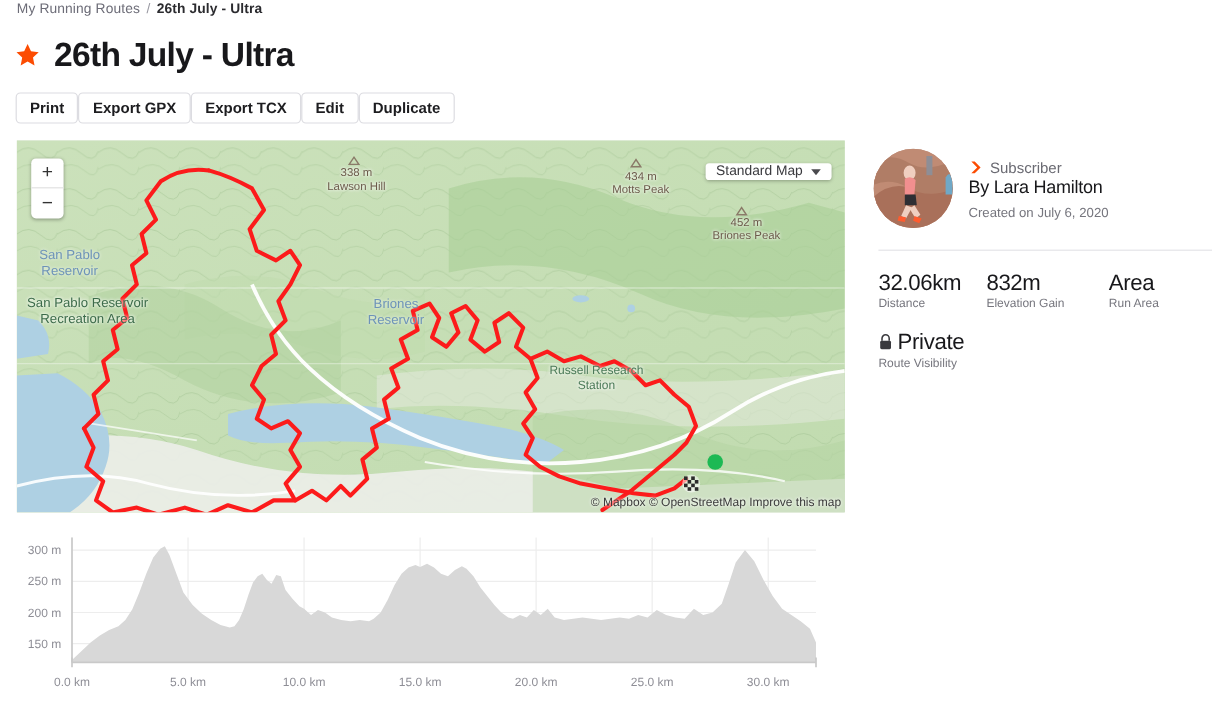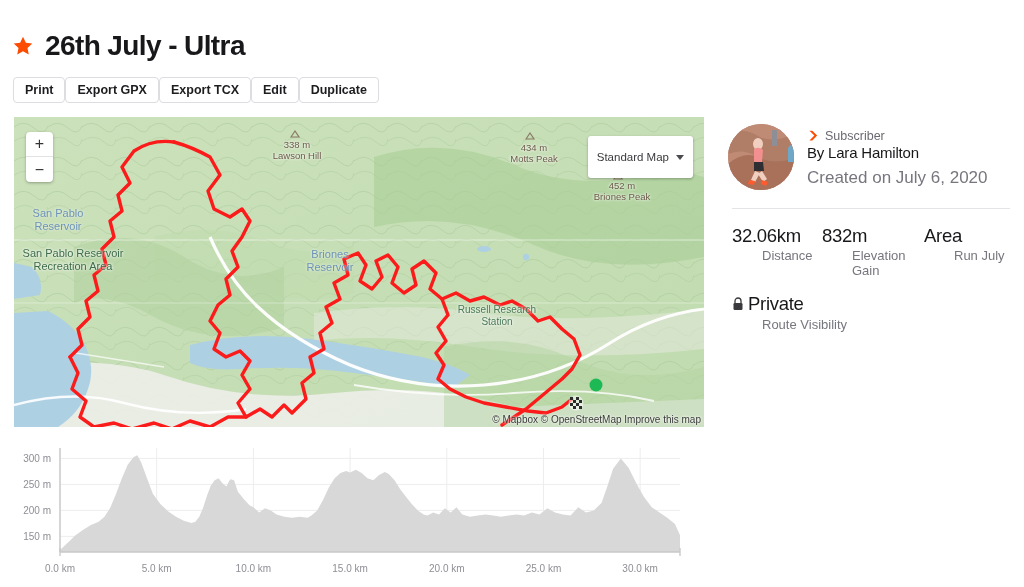--- a/index.html
+++ b/index.html
@@ -74,21 +74,21 @@
   }
   .zoom-btn {
     height: 25px; display: flex; align-items: center; justify-content: center;
     font-size: 16px; color: #333; cursor: pointer; user-select: none;
     font-family: "Liberation Sans", sans-serif;
   }
   .zoom-btn.top { border-bottom: 1px solid #e2e2e2; }
 
   .map-style-dd {
     position: absolute; right: 11px; top: 19px;
-    height: 42px; padding: 0 9px;
+    height: 14px; padding: 0 9px;
     background: #fff; border-radius: 3px;
     box-shadow: 0 1px 3px rgba(0,0,0,.28);
     display: flex; align-items: center; gap: 7px;
     font-size: 11.5px; color: #3a3a3e; cursor: pointer;
   }
   .caret {
     width: 0; height: 0; border-left: 4px solid transparent;
     border-right: 4px solid transparent; border-top: 5px solid #4a4a4e;
   }
   .attribution {
@@ -103,44 +103,49 @@
   .author-row { display: flex; gap: 13px; align-items: center; }
   .avatar {
     width: 66px; height: 66px; border-radius: 50%;
     overflow: hidden; flex: none; background: #b98d7c;
   }
   .avatar svg { display: block; }
   .subscriber-row { display: flex; align-items: center; gap: 5px; margin-top: 2px; }
   .sub-chevron { width: 13px; height: 13px; display: block; }
   .sub-text { font-size: 12.5px; color: #6a6a72; }
   .author-name { font-size: 15px; color: #18181b; margin-top: 1px; letter-spacing: -.2px; }
-  .created { font-size: 17px; color: #76767e; margin-top: 7px; }
+  .created { font-size: 11px; color: #76767e; margin-top: 7px; }
 
   .divider { height: 1px; background: #e4e4e8; margin: 18px 4px 0 4px; }
 
   .stats { margin-top: 16px; padding-left: 4px; }
   .stat-row { display: flex; }
   .stat { }
   .stat-val {
     font-size: 18.5px; color: #18181b; letter-spacing: -.3px;
     display: flex; align-items: center; gap: 4px; line-height: 1.15;
   }
-  .stat-lbl { font-size: 13px; color: #76767e; margin-top: 2px; margin-left: 30px; }
+  .stat-lbl { font-size: 10px; color: #76767e; margin-top: 2px; }
   .lock-icon { width: 12px; height: 14px; display: block; }
 
   
   .chart { position: absolute; left: 0px; top: 440px; width: 704px; height: 147px; }
   .chart svg { display: block; }
   .tick-text { font-family: "Liberation Sans", sans-serif; font-size: 10px; fill: #8e8e96; }
 </style>
 </head>
 <body>
 
 <div class="page">
 
+  <div class="breadcrumb">
+    <span>My Running Routes</span>
+    <span class="sep">/</span>
+    <span class="current">26th July - Ultra</span>
+  </div>
 
   <div class="title-row">
     <svg class="star-icon" viewBox="0 0 24 24">
       <path d="M12 1.8l3.1 6.6 7 .9-5.2 4.9 1.4 7.1L12 17.8 5.7 21.3l1.4-7.1L1.9 9.3l7-.9z" fill="#fc4c02"></path>
     </svg>
     <div class="page-title">26th July - Ultra</div>
   </div>
 
   <div class="actions">
     <div class="btn">Print</div>
@@ -295,21 +300,21 @@
         <div class="stat" style="width:90px;">
           <div class="stat-val">32.06km</div>
           <div class="stat-lbl">Distance</div>
         </div>
         <div class="stat" style="width:102px;">
           <div class="stat-val">832m</div>
           <div class="stat-lbl">Elevation Gain</div>
         </div>
         <div class="stat">
           <div class="stat-val">Area</div>
-          <div class="stat-lbl">Run July</div>
+          <div class="stat-lbl">Run Area</div>
         </div>
       </div>
 
       <div class="stat-row" style="margin-top:15px;">
         <div class="stat">
           <div class="stat-val">
             <svg class="lock-icon" viewBox="0 0 12 14">
               <path d="M3 6V4a3 3 0 0 1 6 0v2" fill="none" stroke="#3a3a3e" stroke-width="1.3"></path>
               <rect x="1.5" y="6" width="9" height="7" rx="1.2" fill="#3a3a3e"></rect>
             </svg>

